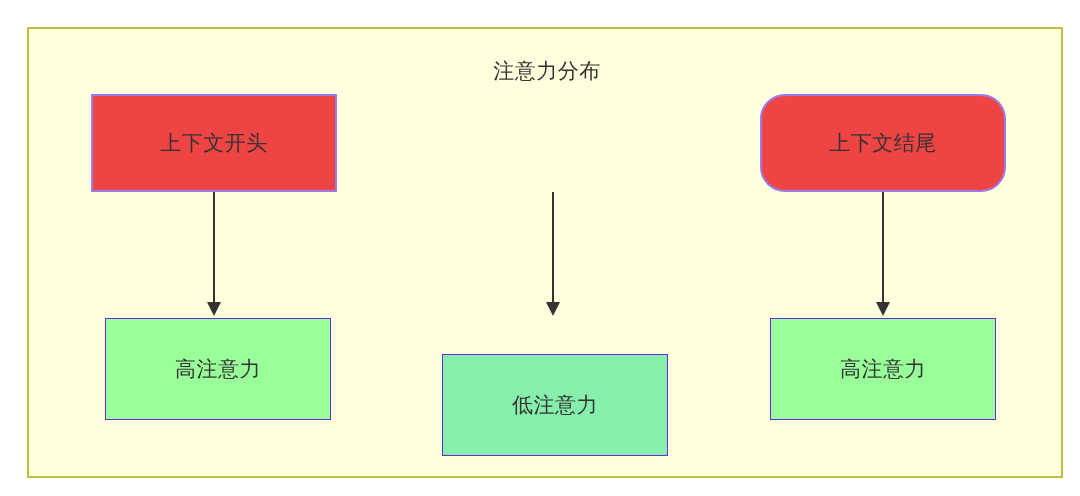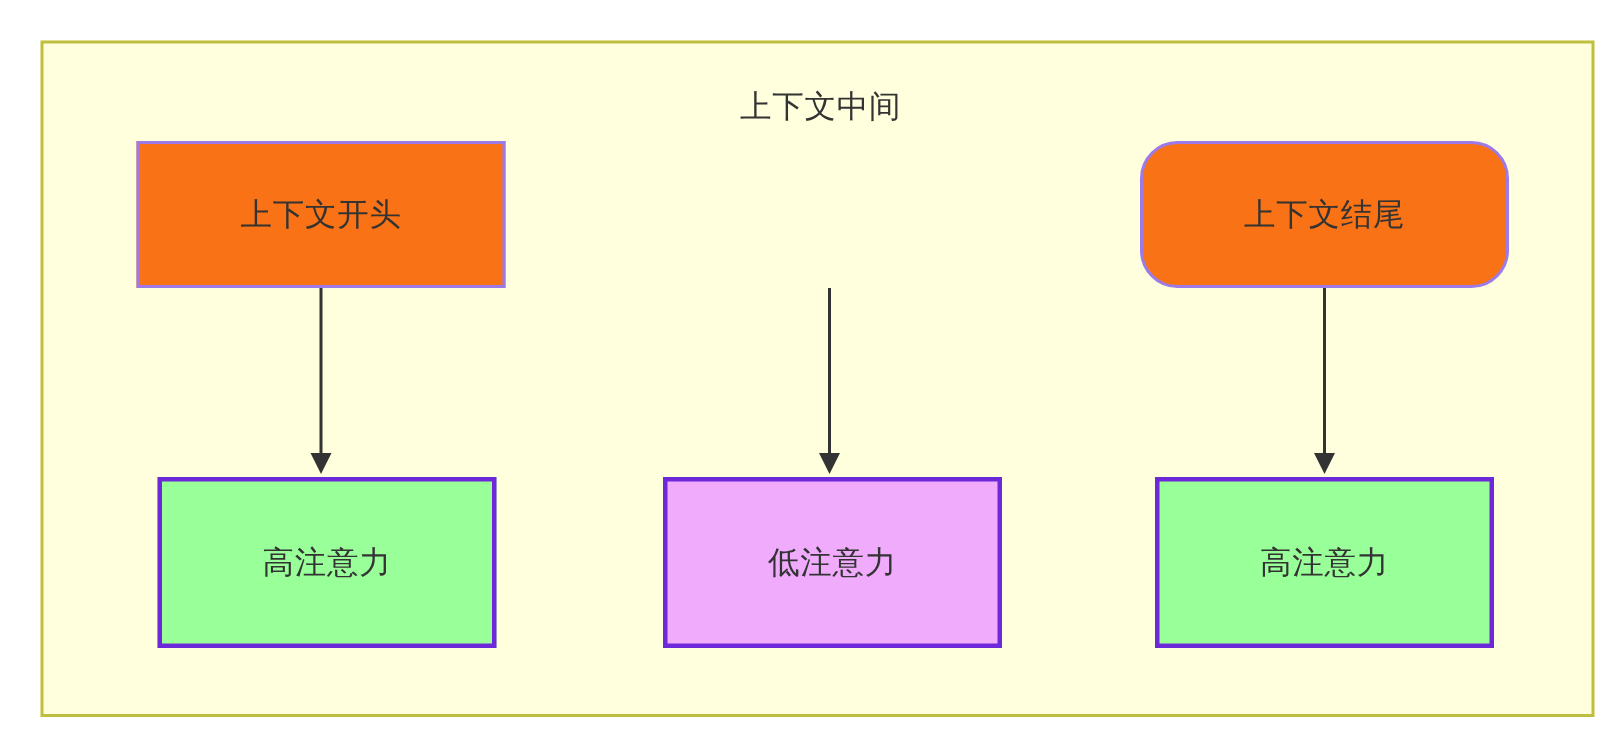--- a/index.html
+++ b/index.html
@@ -49,35 +49,35 @@
     box-sizing: border-box;
     display: flex;
     align-items: center;
     justify-content: center;
     font-size: 21px;
     color: #333333;
     letter-spacing: 0.5px;
     white-space: nowrap;
   }
   .node.source {
-    background: #f97316;
+    background: #ef4444;
     border: 2px solid #9c7ae8;
     height: 98px;
     width: 246px;
     top: 65px;
   }
   .node.result {
-    border: 3px solid #6d28d9;
-    height: 114px;
+    border: 1px solid #6d28d9;
+    height: 102px;
     width: 226px;
     top: 289px;
     text-align: right;
   }
   .node.result.high { background: #99ff99; }
-  .node.result.low  { background: #f0abfc; }
+  .node.result.low  { background: #86efac; margin-top: 36px; }
 
   .src-1 { left: 62px; }
   .src-2 { left: 401px; }
   .src-3 { left: 731px; border-radius: 25px; }
 
   .res-1 { left: 76px; }
   .res-2 { left: 413px; }
   .res-3 { left: 741px; }
 
   
@@ -108,21 +108,21 @@
   .arrow-1 { left: 178px; }
   .arrow-2 { left: 517px; }
   .arrow-3 { left: 847px; }
 </style>
 </head>
 <body>
 
 <div id="canvas">
   <div id="frame">
 
-    <div id="diagram-title">上下文中间</div>
+    <div id="diagram-title">注意力分布</div>
 
     <div class="node source src-1">
       <span>上下文开头</span>
     </div>
 
 
     <div class="node source src-3">
       <span>上下文结尾</span>
     </div>
 

